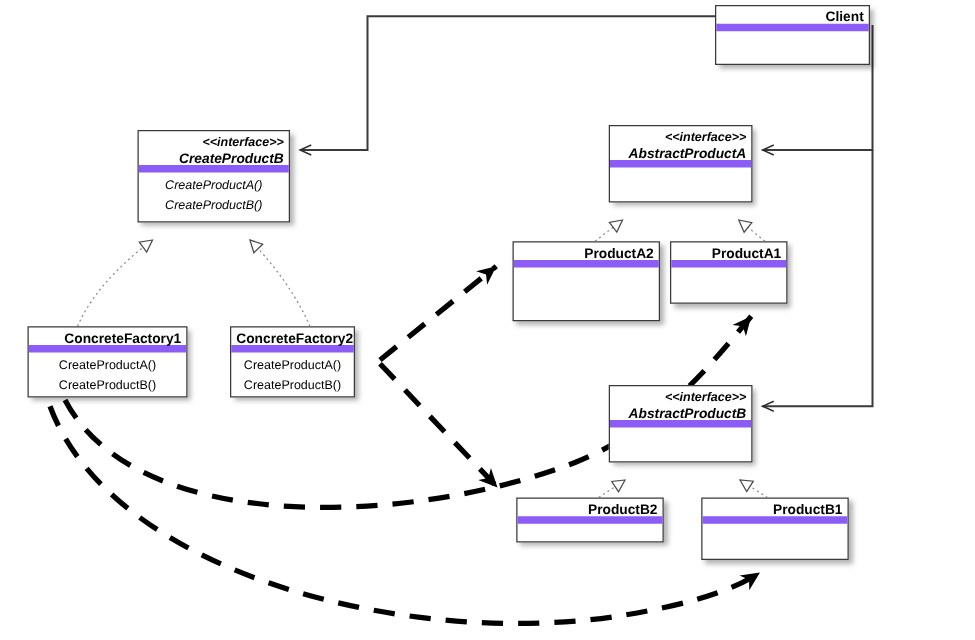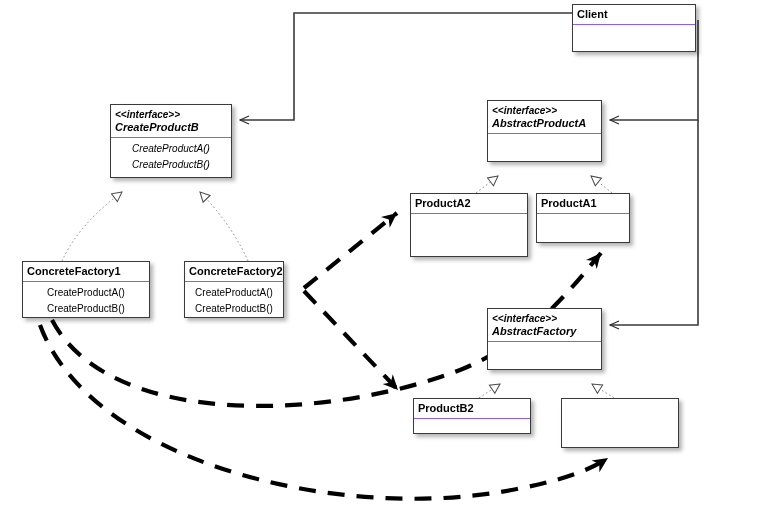--- a/index.html
+++ b/index.html
@@ -29,23 +29,23 @@
   .uml-box {
     position: absolute;
     box-sizing: border-box;
     background: #ffffff;
     border: 1px solid #3a3a3a;
     box-shadow: 3px 3px 4px rgba(0,0,0,0.30);
     z-index: 5;
   }
   .uml-head {
     box-sizing: border-box;
-    text-align: left;
+    text-align: right;
     padding: 3px 4px 4px 4px;
-    border-bottom: 1px solid #8b5cf6;
+    border-bottom: 6px solid #8b5cf6;
     line-height: 13px;
   }
   .stereotype {
     display: block;
     font-size: 10px;
     font-style: italic;
     font-weight: bold;
     color: #000;
   }
   .cls-name {
@@ -186,28 +186,31 @@
           <span class="cls-name">ConcreteFactory2</span>
         </div>
         <div class="uml-body">
           <div class="member">CreateProductA()</div>
           <div class="member">CreateProductB()</div>
         </div>
       </div>
       <div class="uml-box" style="left: 487px; top: 308px; width: 115px; height: 62px;">
         <div class="uml-head" style="height: 33px;">
           <span class="stereotype">&lt;&lt;interface&gt;&gt;</span>
-          <span class="cls-name abstract">AbstractFactory</span>
+          <span class="cls-name abstract">AbstractProductB</span>
         </div>
         <div class="uml-body empty"></div>
       </div>
       <div class="uml-box" style="left: 413px; top: 398px; width: 118px; height: 36px;">
         <div class="uml-head" style="height: 20px;">
           <span class="cls-name">ProductB2</span>
         </div>
         <div class="uml-body empty"></div>
       </div>
       <div class="uml-box" style="left: 561px; top: 398px; width: 118px; height: 50px;">
+        <div class="uml-head" style="height: 20px;">
+          <span class="cls-name">ProductB1</span>
+        </div>
         <div class="uml-body empty"></div>
       </div>
     </div>
 
 </div>
 
 </body></html>

